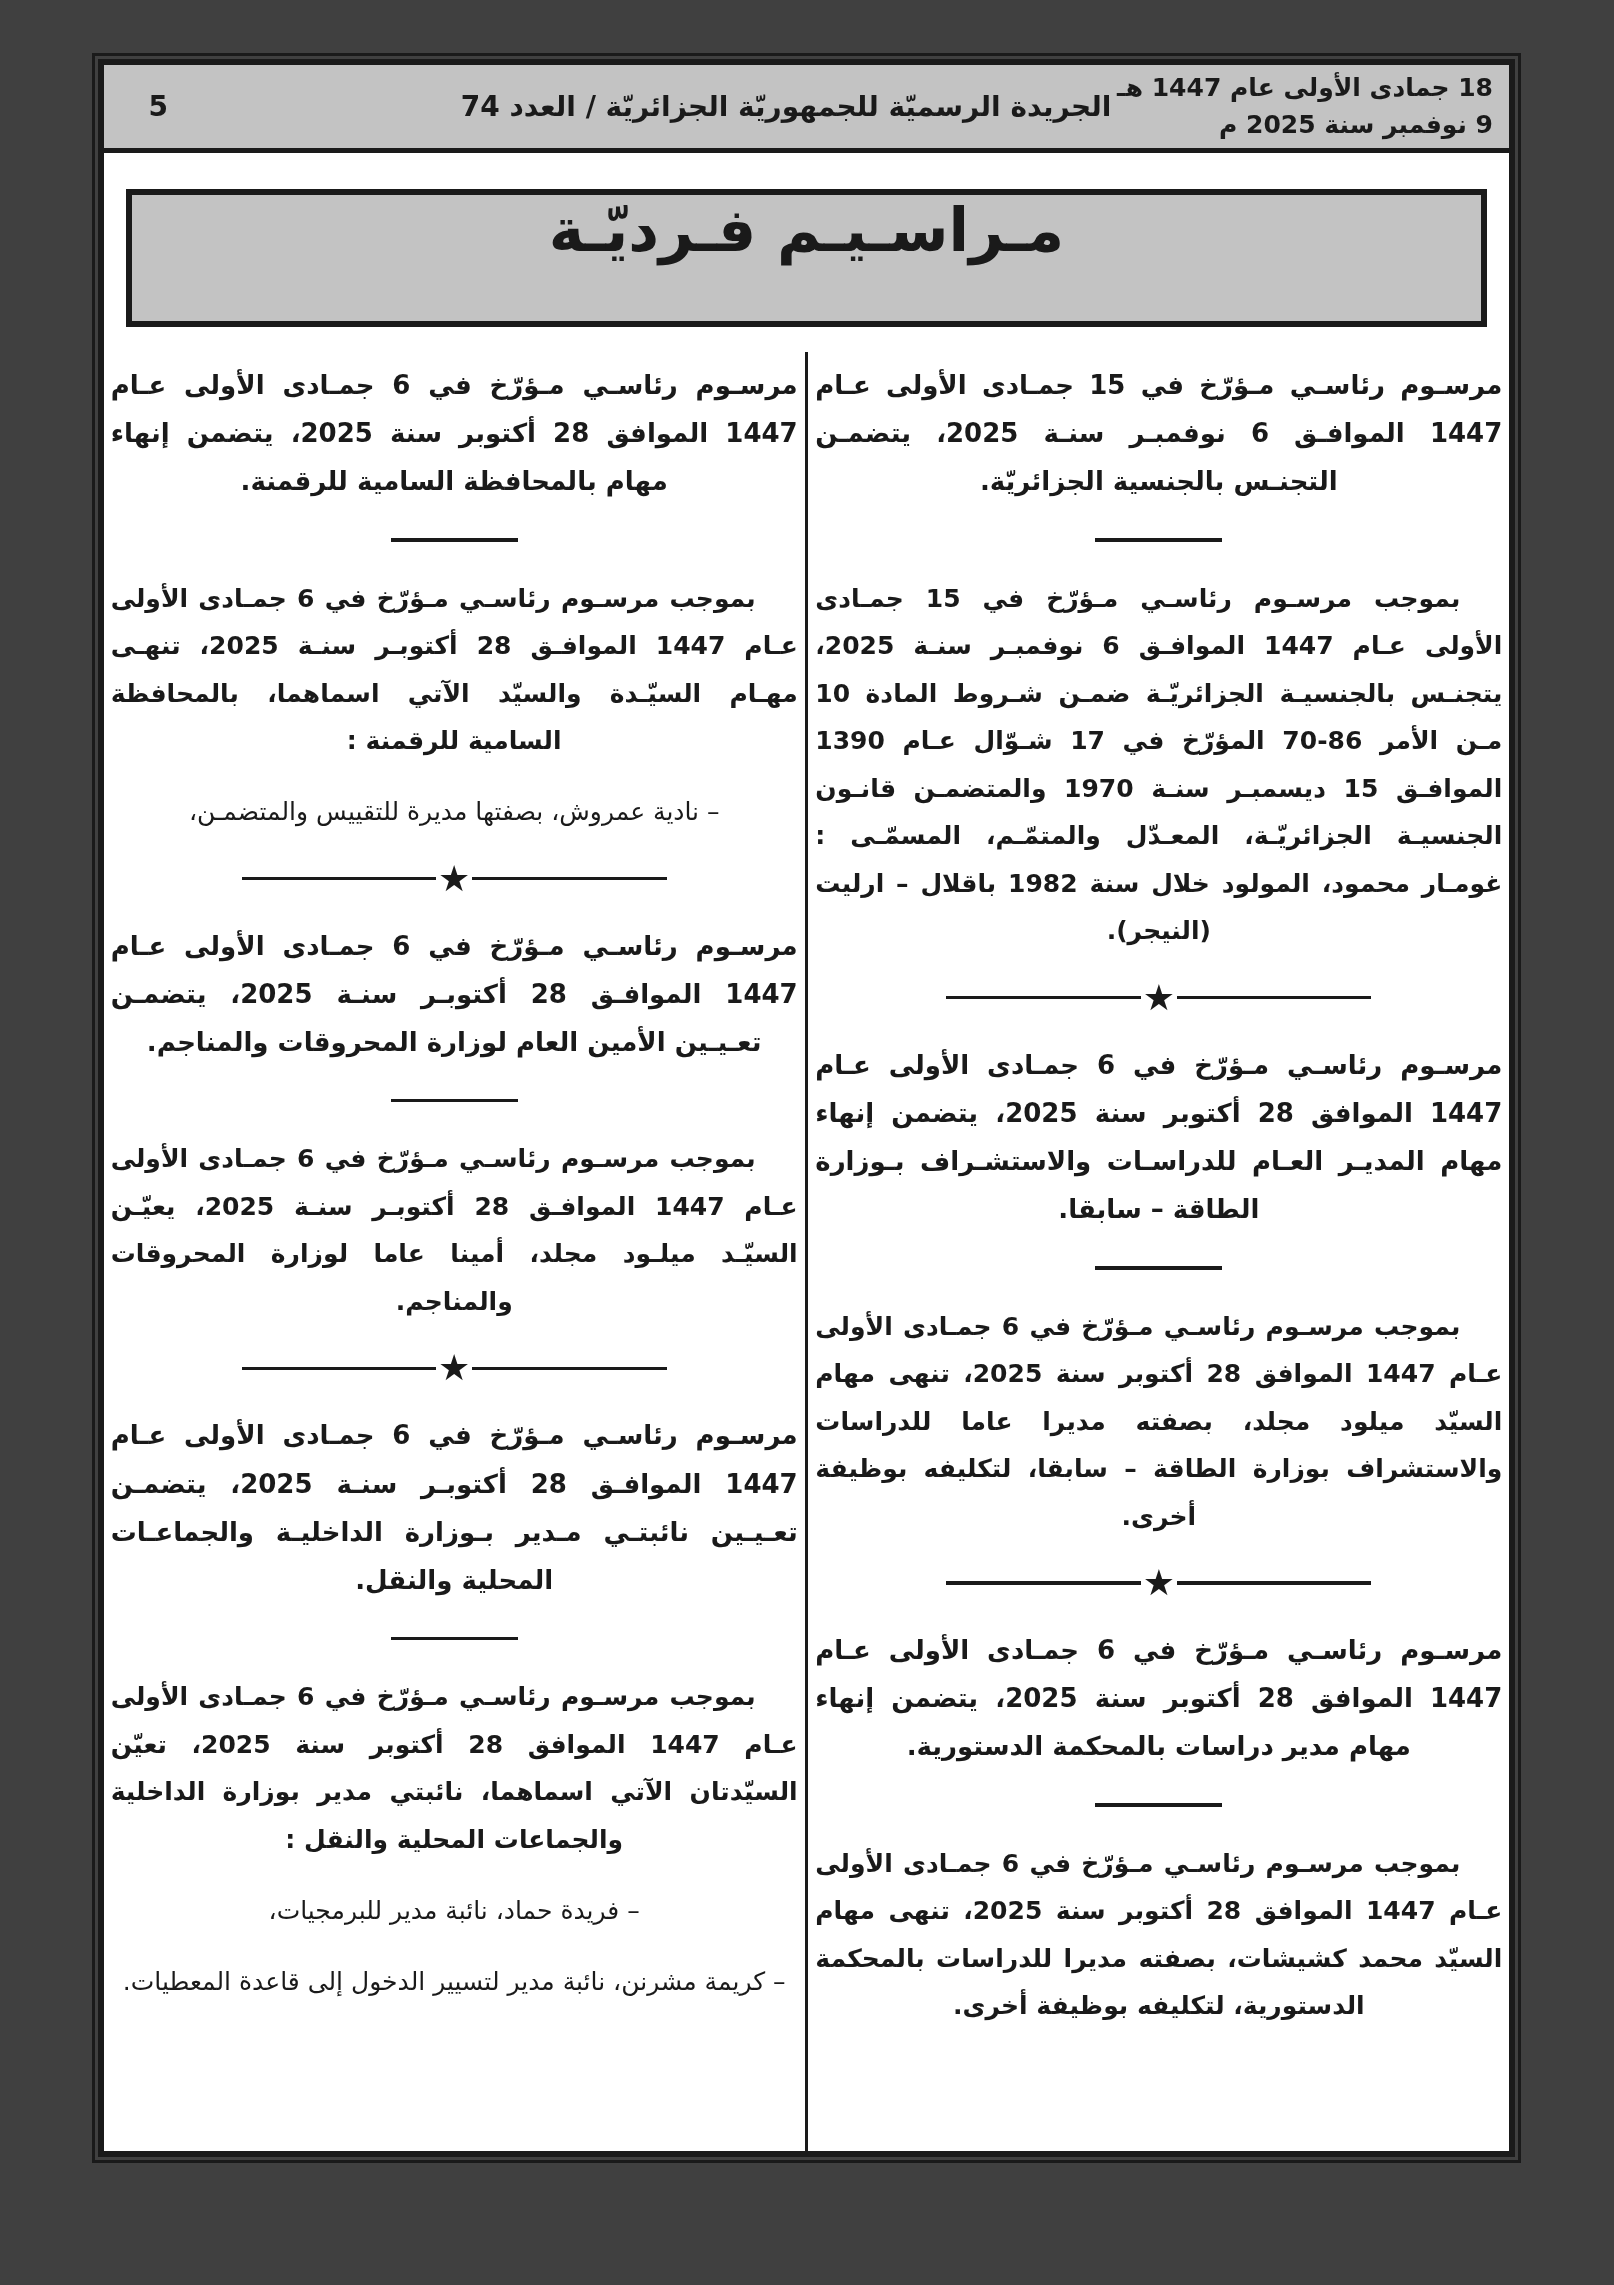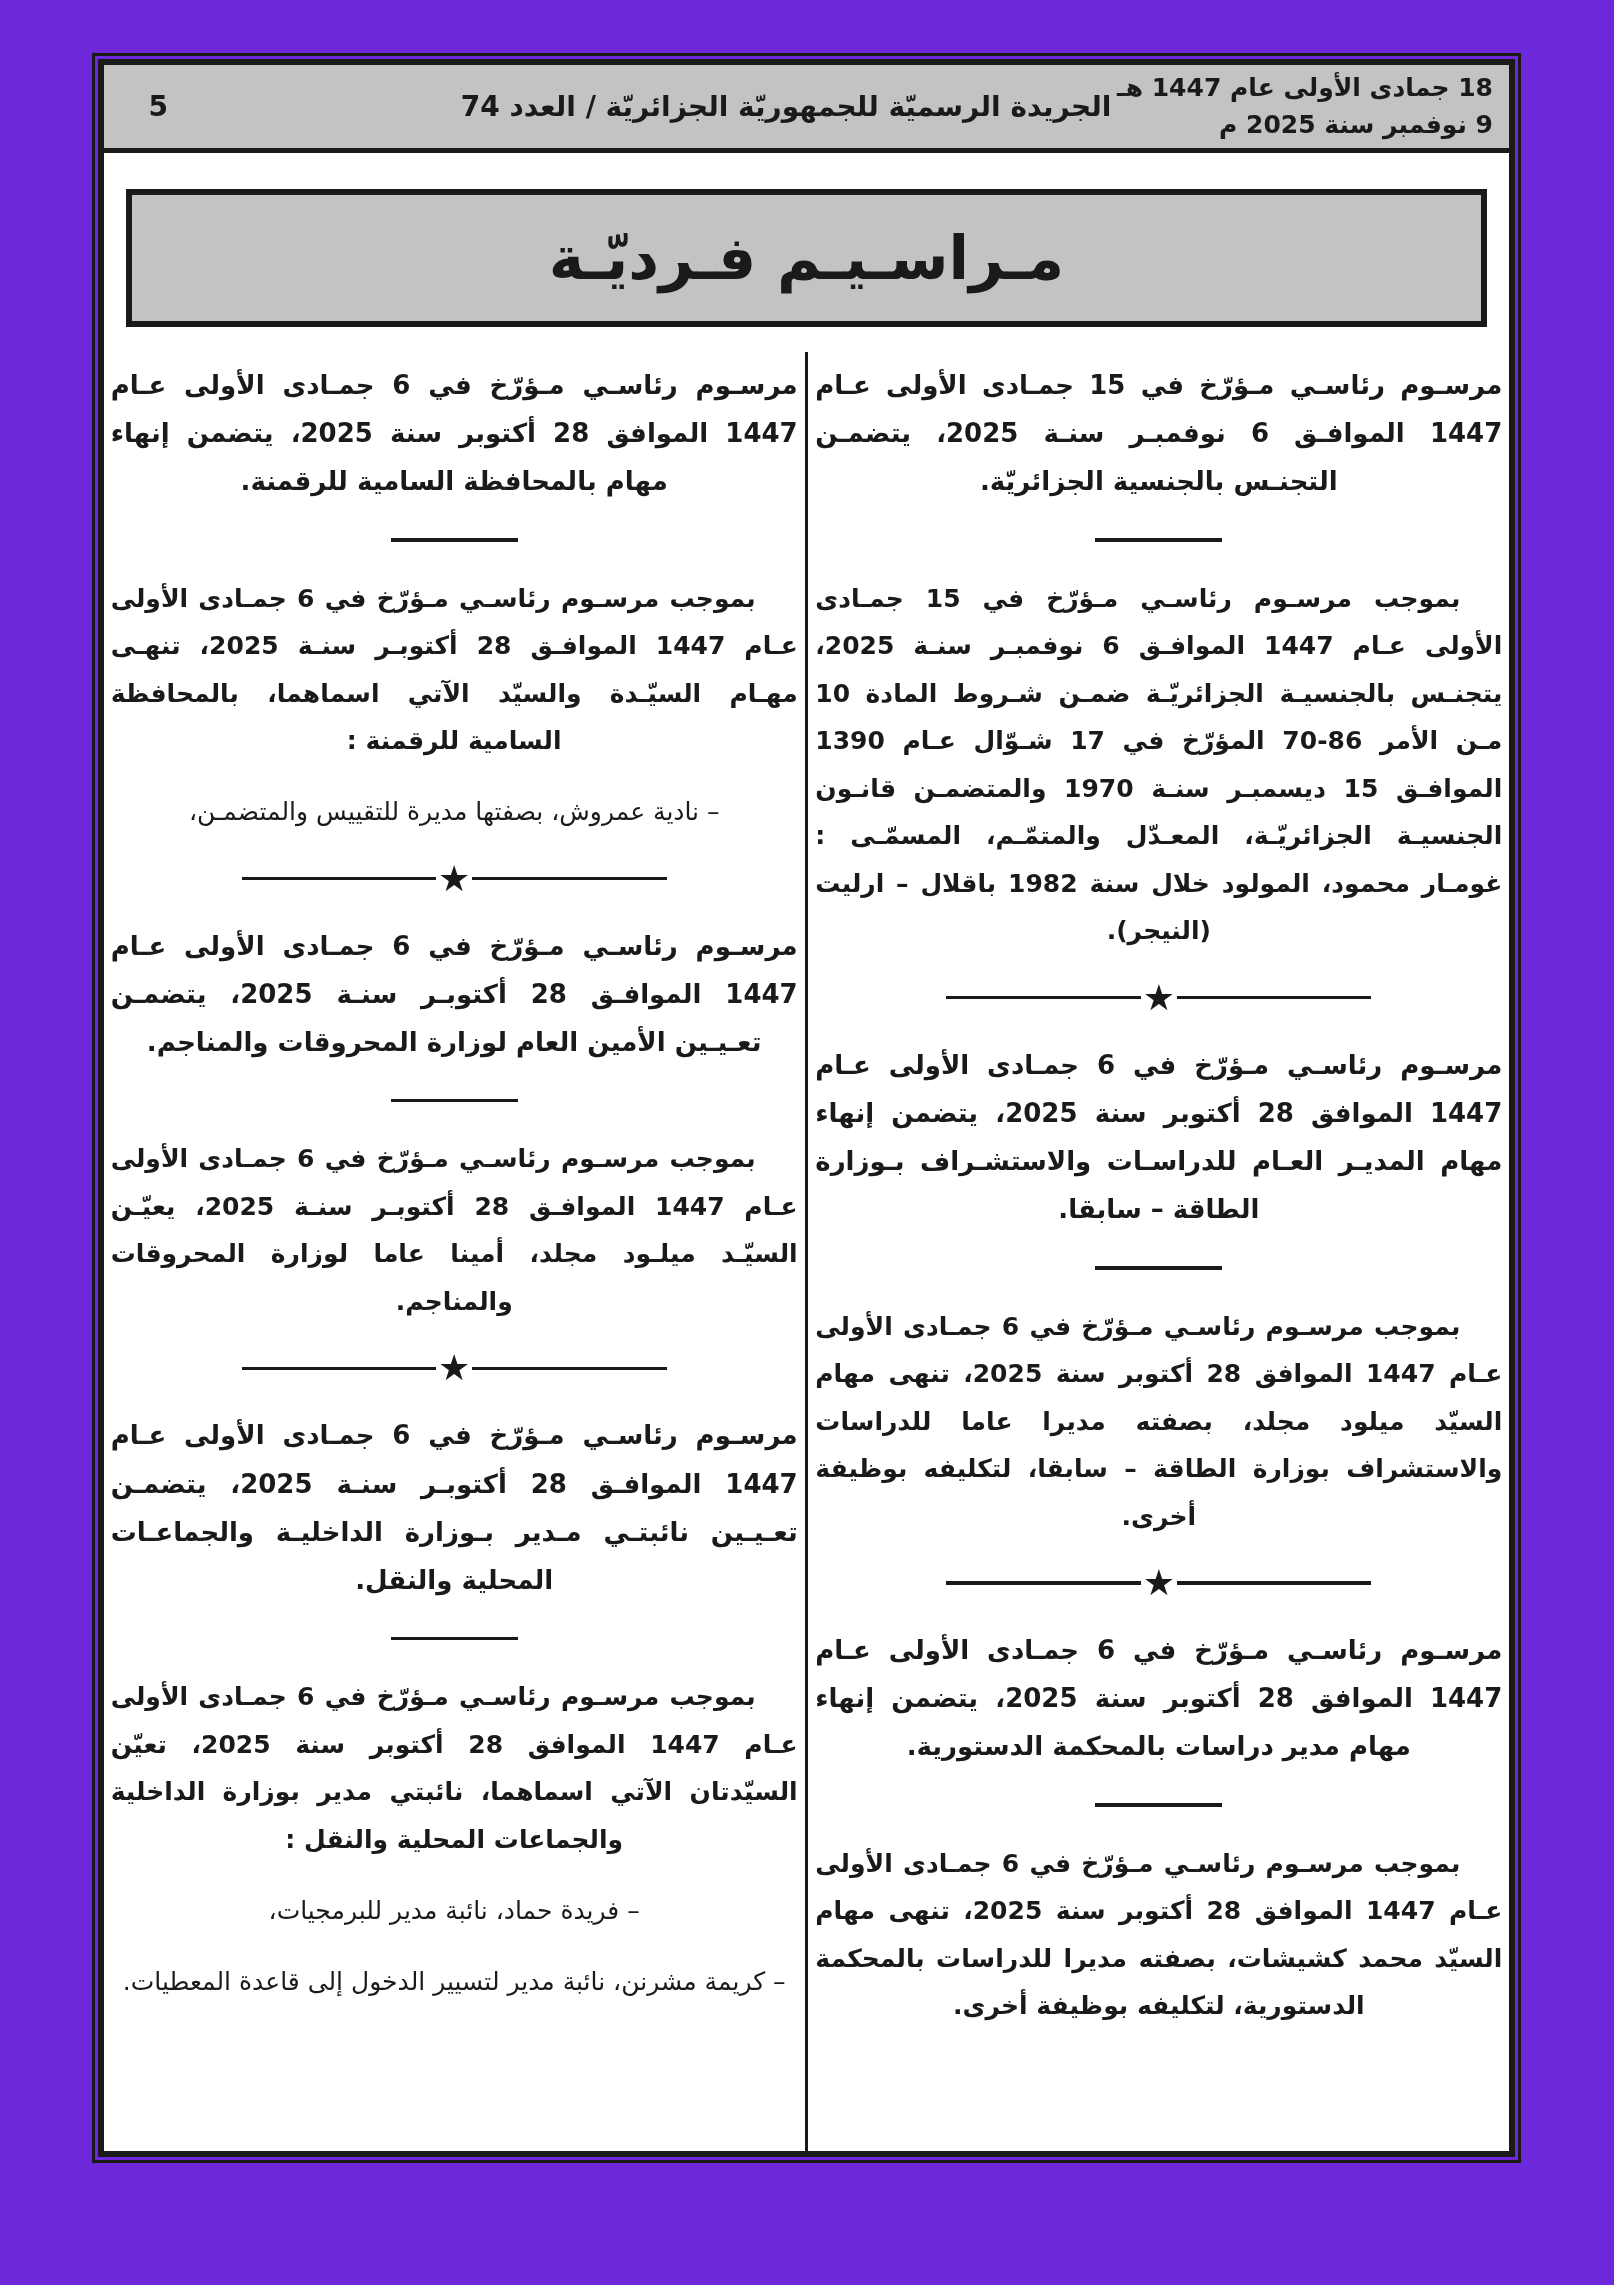--- a/index.html
+++ b/index.html
@@ -1,20 +1,20 @@
 <!DOCTYPE html>
 <html lang="ar" dir="rtl" style="font-size:14.5px"><head>
 <meta charset="utf-8">
 <style>
   * { margin:0; padding:0; box-sizing:border-box; }
   html,body { background:#ffffff; }
   .page {
     position:relative;
     width:1615px; height:2285px;
-    background:#6d28d9;
+    background:#404040;
     font-family:"DejaVu Sans", sans-serif;
     color:#1a1a1a;
     direction:rtl;
     overflow:hidden;
     margin-left:16px;
   }
   .frame {
     position:absolute; left:93px; top:53px;
     width:1429px; height:2110px;
     border:3.6px solid #1a1a1a;
@@ -43,21 +43,21 @@
     font-weight:bold; font-size:28px; white-space:nowrap;
   }
   .header-page { width:109px; text-align:center; font-weight:bold; font-size:28px; }
 
   .banner {
     flex:0 0 auto;
     margin:36px 22px 0;
     height:138px;
     background:#c3c3c3;
     border:6.3px solid #1a1a1a;
-    display:flex; align-items:center; justify-content:center;
+    display:flex; justify-content:center;
   }
   .banner-title { font-size:60px; font-weight:bold; letter-spacing:0; }
 
   .columns { flex:1; display:flex; margin-top:25px; min-height:0; }
   .col { flex:1; padding:0 7px; overflow:hidden; }
   .divider { flex:0 0 auto; width:3.6px; background:#1a1a1a; }
 
   .decree-heading {
     font-size:26px; font-weight:bold; line-height:1.85;
     text-align:justify; text-align-last:center;

